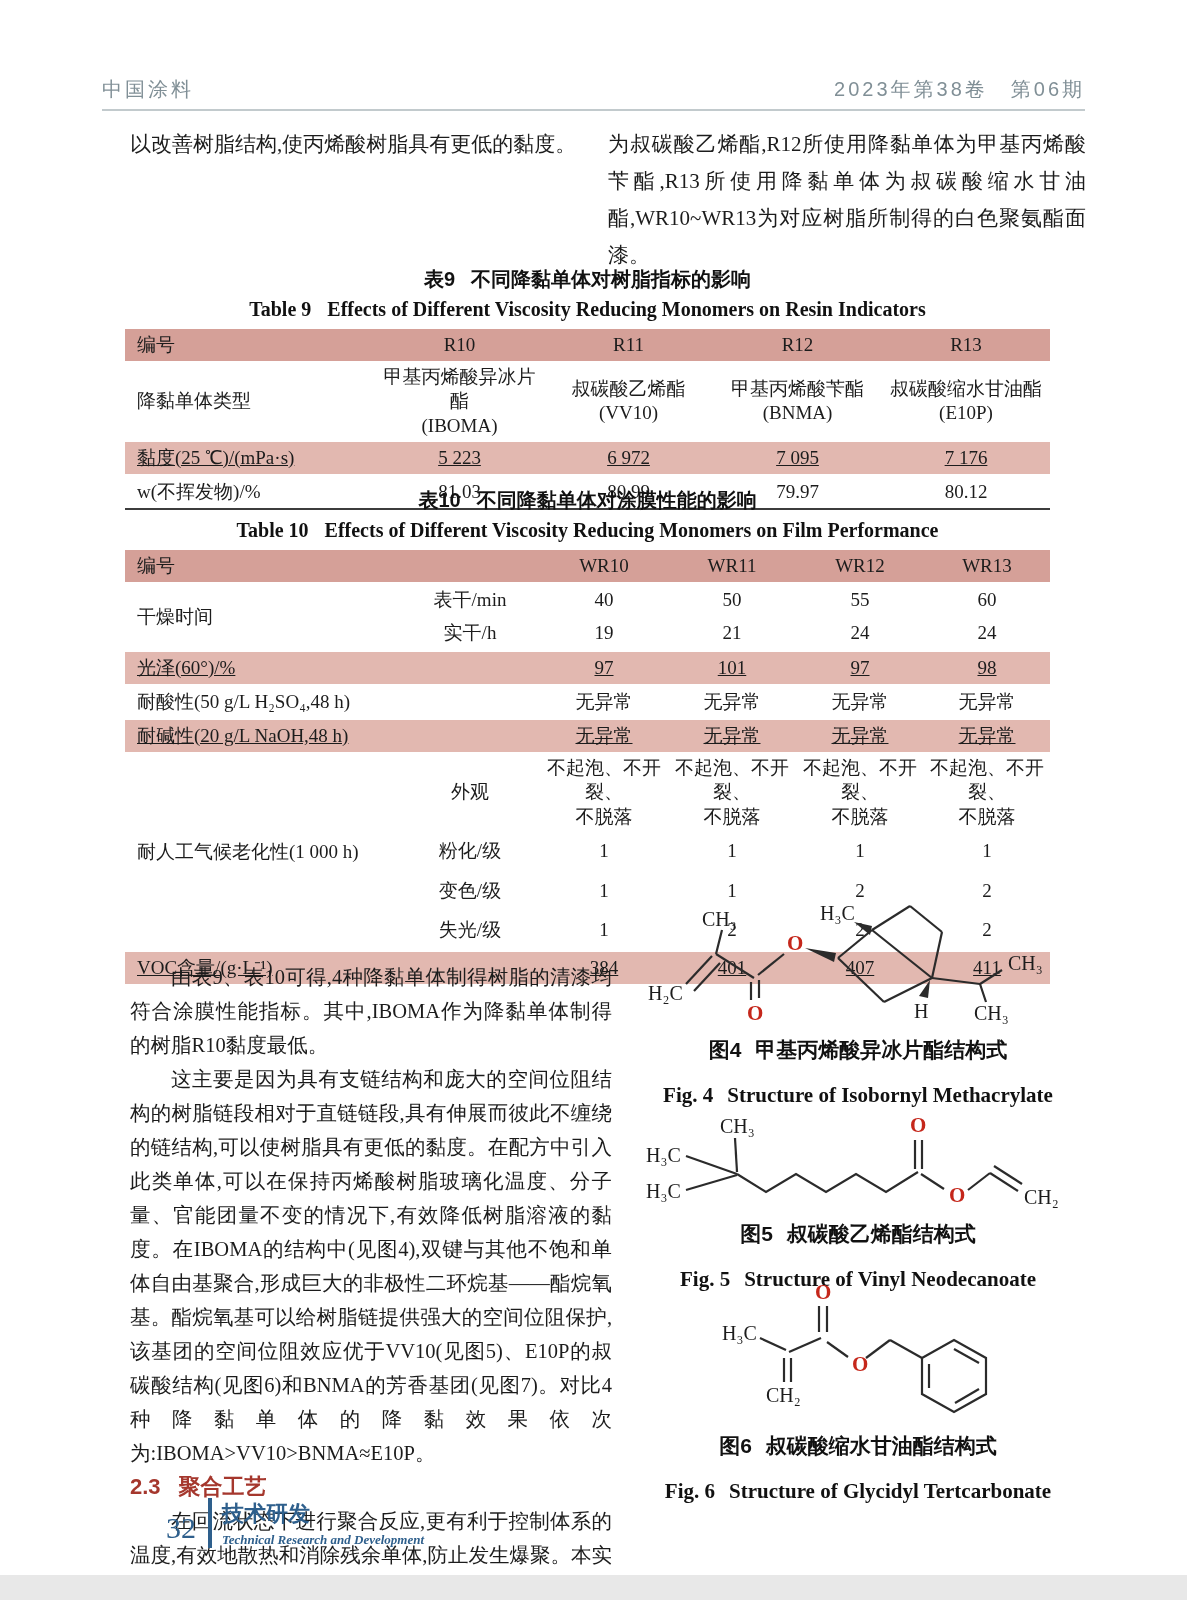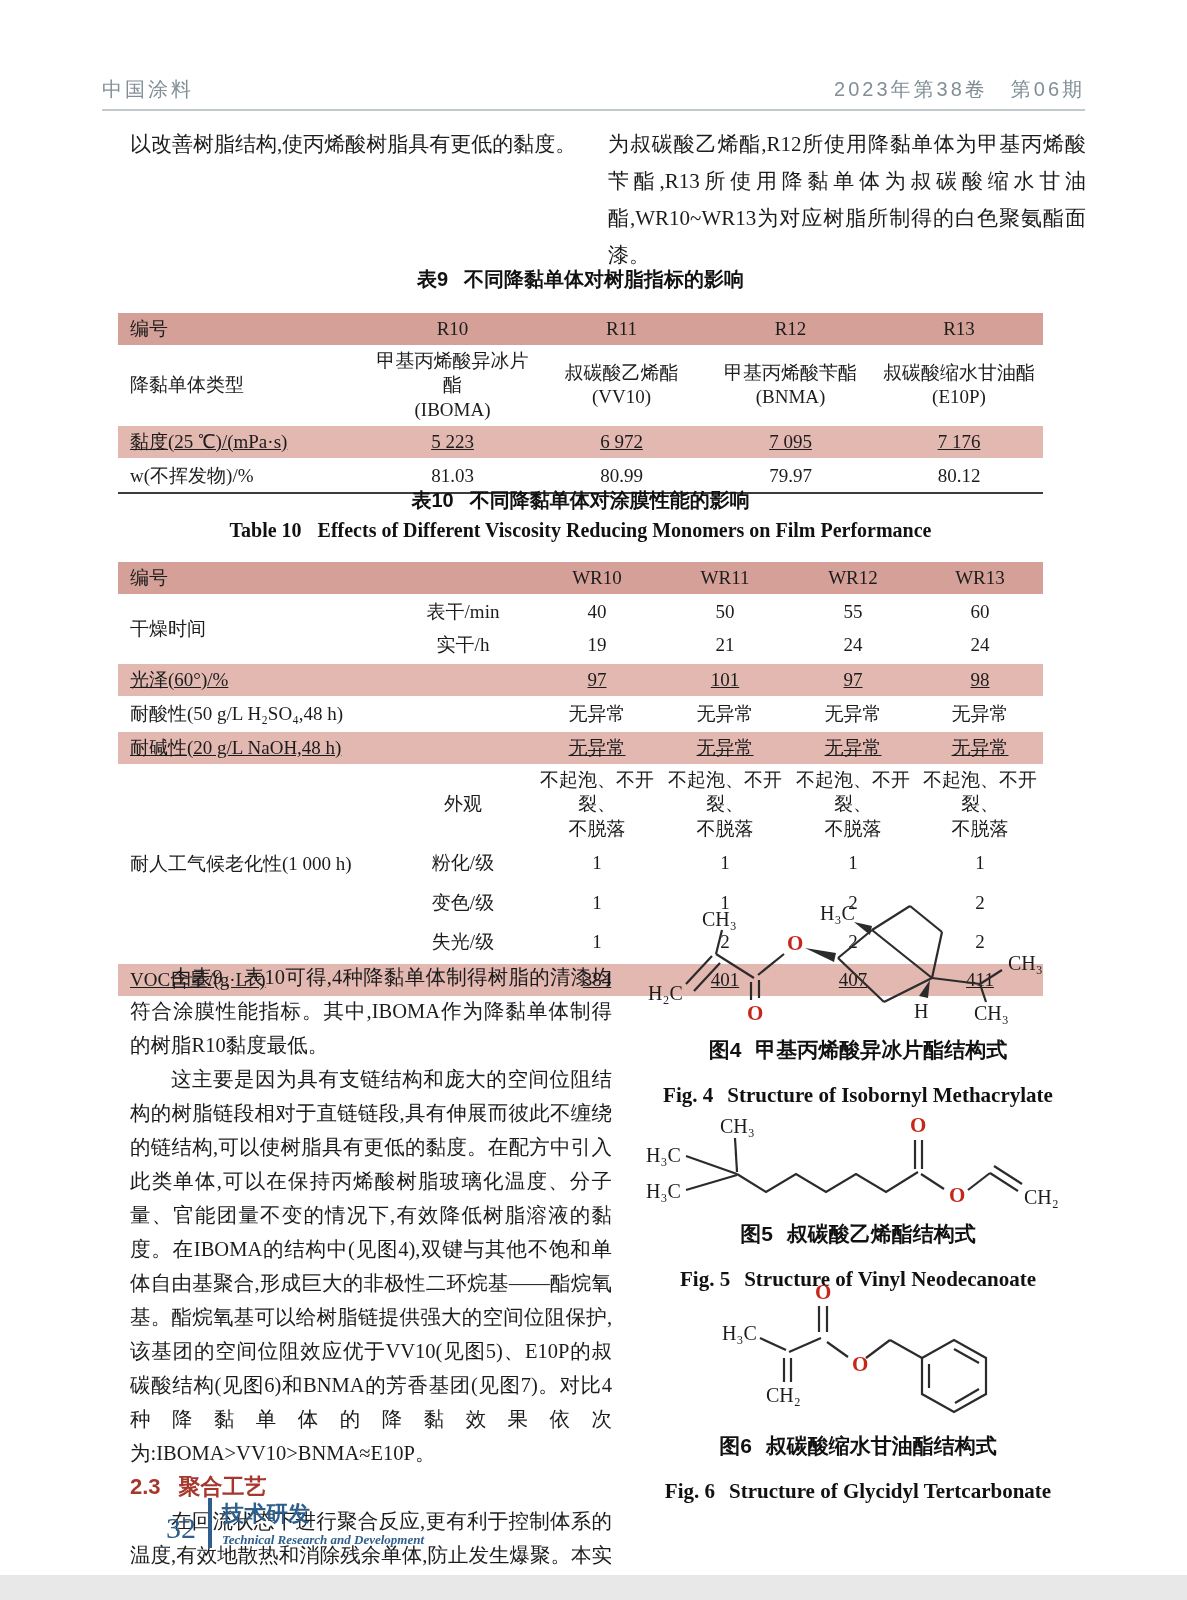--- a/index.html
+++ b/index.html
@@ -11,25 +11,25 @@
               font-family:"Liberation Sans", sans-serif; color:#808f96; font-size:20px; letter-spacing:3px; }
   .headrule { position:absolute; top:109px; left:102px; right:102px; border-top:2px solid #c2cacd; }
 
   
   .col { position:absolute; top:126px; width:478px; font-size:21px; line-height:37px; text-align:justify; }
   .col-left { left:130px; }
   .col-right { left:608px; }
   .indent { text-indent:2em; }
 
   
-  .tblock { position:absolute; left:118px; width:925px; }
+  .tblock { position:absolute; left:125px; width:925px; }
   .t-title-zh { text-align:center; font-family:"Liberation Sans", sans-serif; font-weight:bold; font-size:20px; color:#111; }
   .t-title-en { text-align:center; font-family:"Liberation Serif", serif; font-weight:bold; font-size:20px; color:#111; margin-top:5px; }
   .t-title-zh .no, .t-title-en .no { margin-right:16px; }
-  table.dtable { border-collapse:collapse; width:100%; margin-top:18px;
+  table.dtable { border-collapse:collapse; width:100%; margin-top:6px;
                  border-top:2px solid #1d4ed8; border-bottom:2px solid #3c3c3c; }
   table.dtable td { font-size:19px; text-align:center; padding:2px 4px; height:34px; line-height:1.28; vertical-align:middle; }
   table.dtable td.lbl { text-align:left; padding-left:12px; white-space:nowrap; }
   tr.pink td { background:#d5a098; border-top:2px solid #fff; border-bottom:2px solid #fff; }
   tr.pink2 td { background:#e2b8b0; border-top:2px solid #fff; border-bottom:2px solid #fff;text-decoration:underline; }
   tr.h60 td { height:60px; }
   tr.h58 td { height:58px; }
   tr.h42 td { height:40px; }
 
   
@@ -70,20 +70,23 @@
   <div class="col col-left">
     <p>以改善树脂结构,使丙烯酸树脂具有更低的黏度。</p>
   </div>
   <div class="col col-right">
     <p>为叔碳酸乙烯酯,R12所使用降黏单体为甲基丙烯酸苄酯,R13所使用降黏单体为叔碳酸缩水甘油酯,WR10~WR13为对应树脂所制得的白色聚氨酯面漆。</p>
   </div>
 
   <div class="tblock" style="top:266px;">
     <div class="t-title-zh">
       <span class="no">表9</span><span>不同降黏单体对树脂指标的影响</span>
+    </div>
+    <div class="t-title-en">
+      <span class="no">Table 9</span><span>Effects of Different Viscosity Reducing Monomers on Resin Indicators</span>
     </div>
     <table class="dtable">
       <colgroup>
           <col style="width:250px">
           <col style="width:169px">
           <col style="width:169px">
           <col style="width:169px">
           <col style="width:168px">
         </colgroup>
       <tbody>

